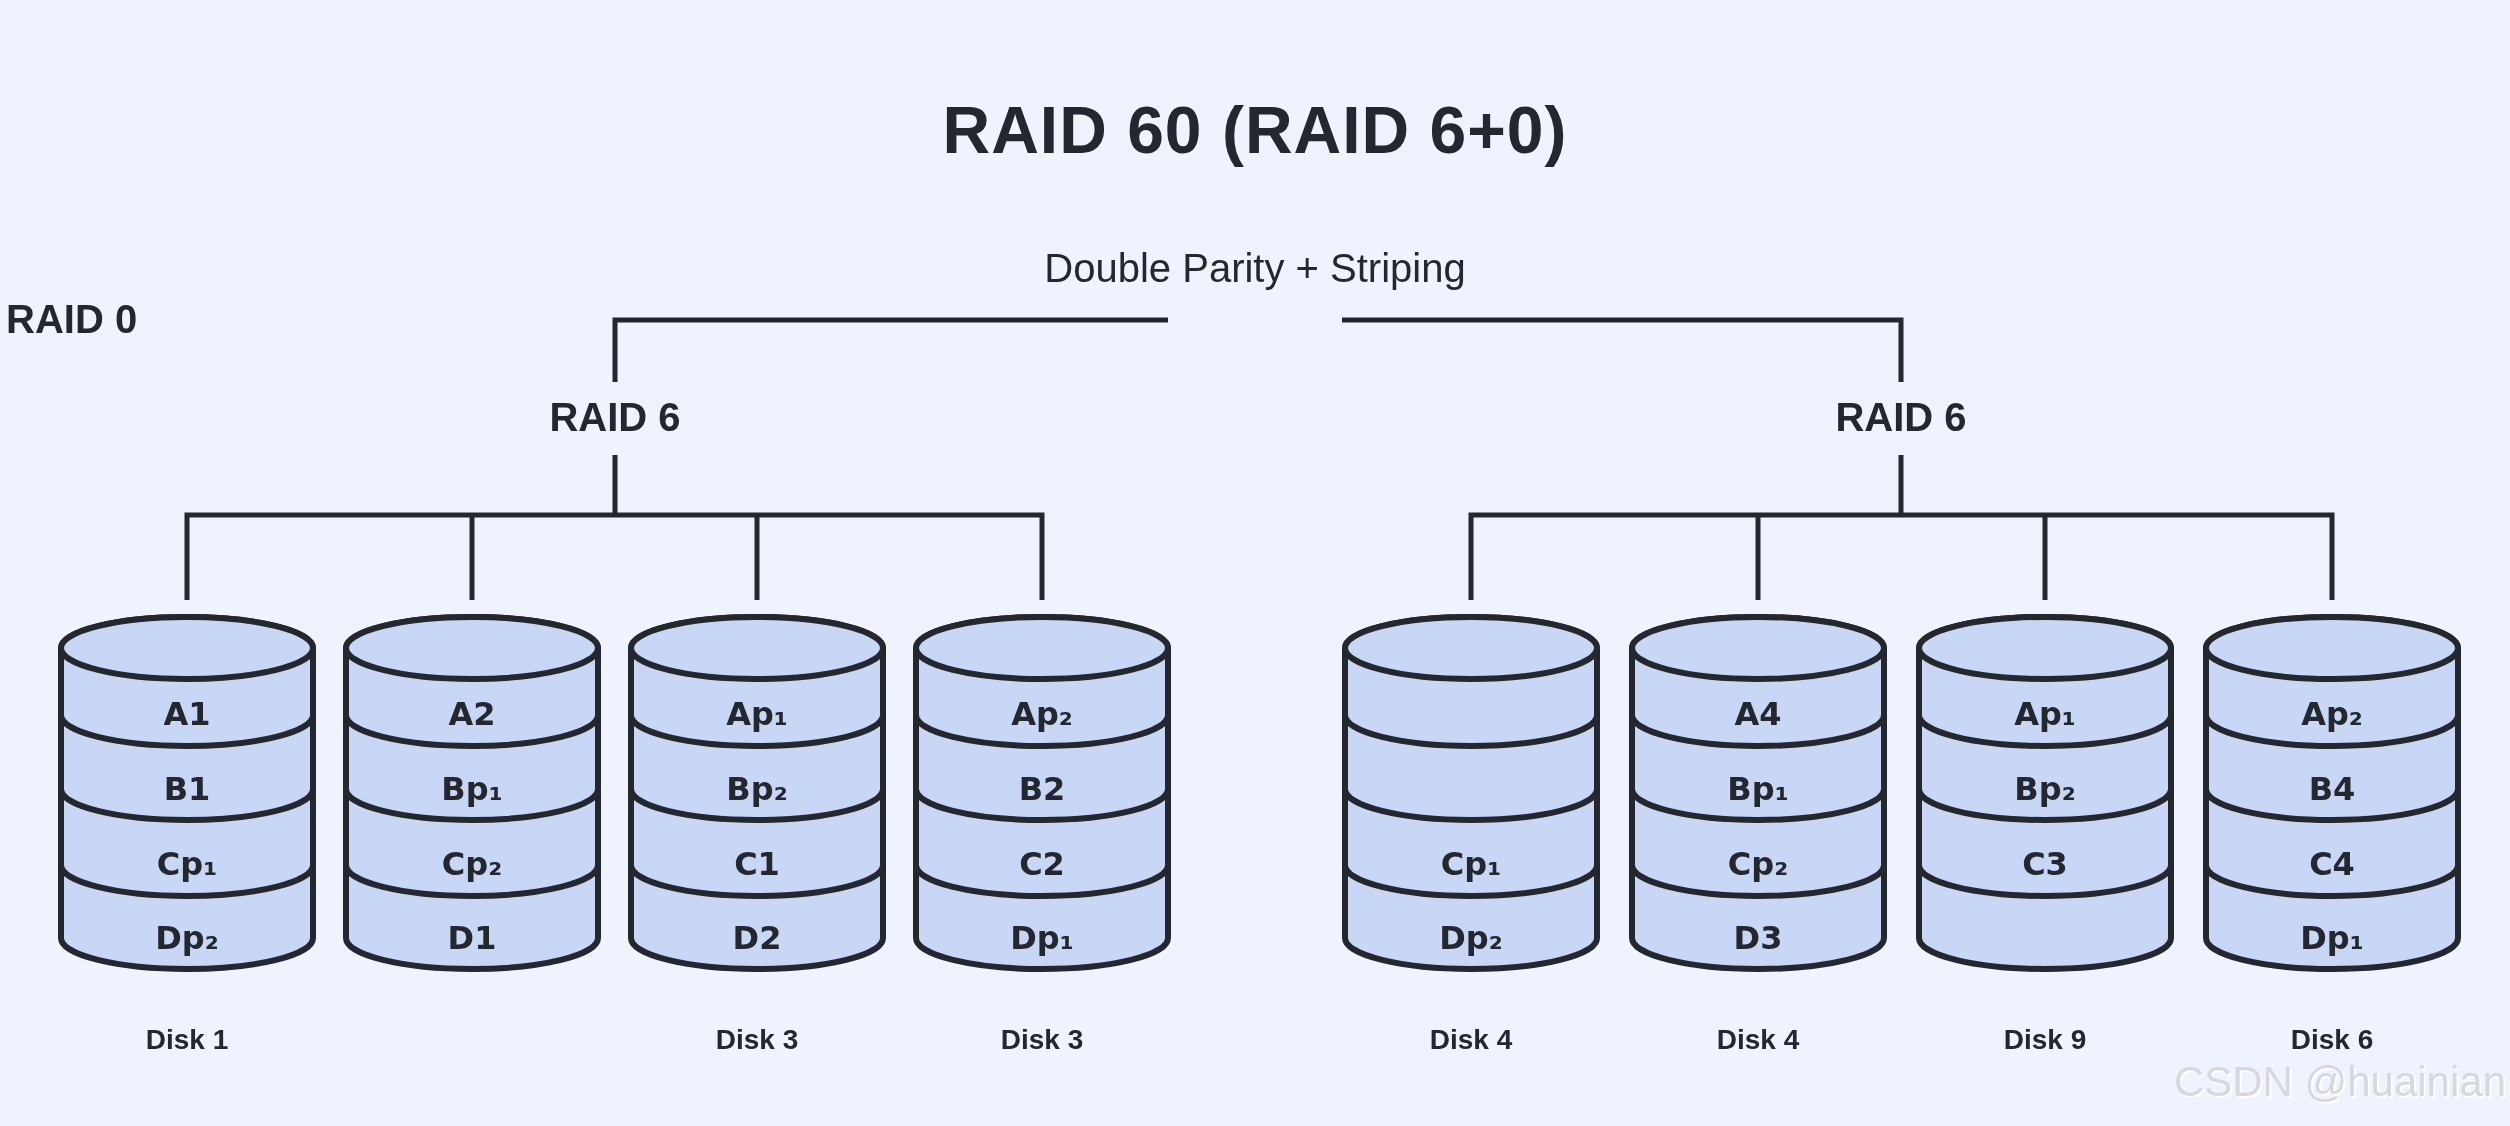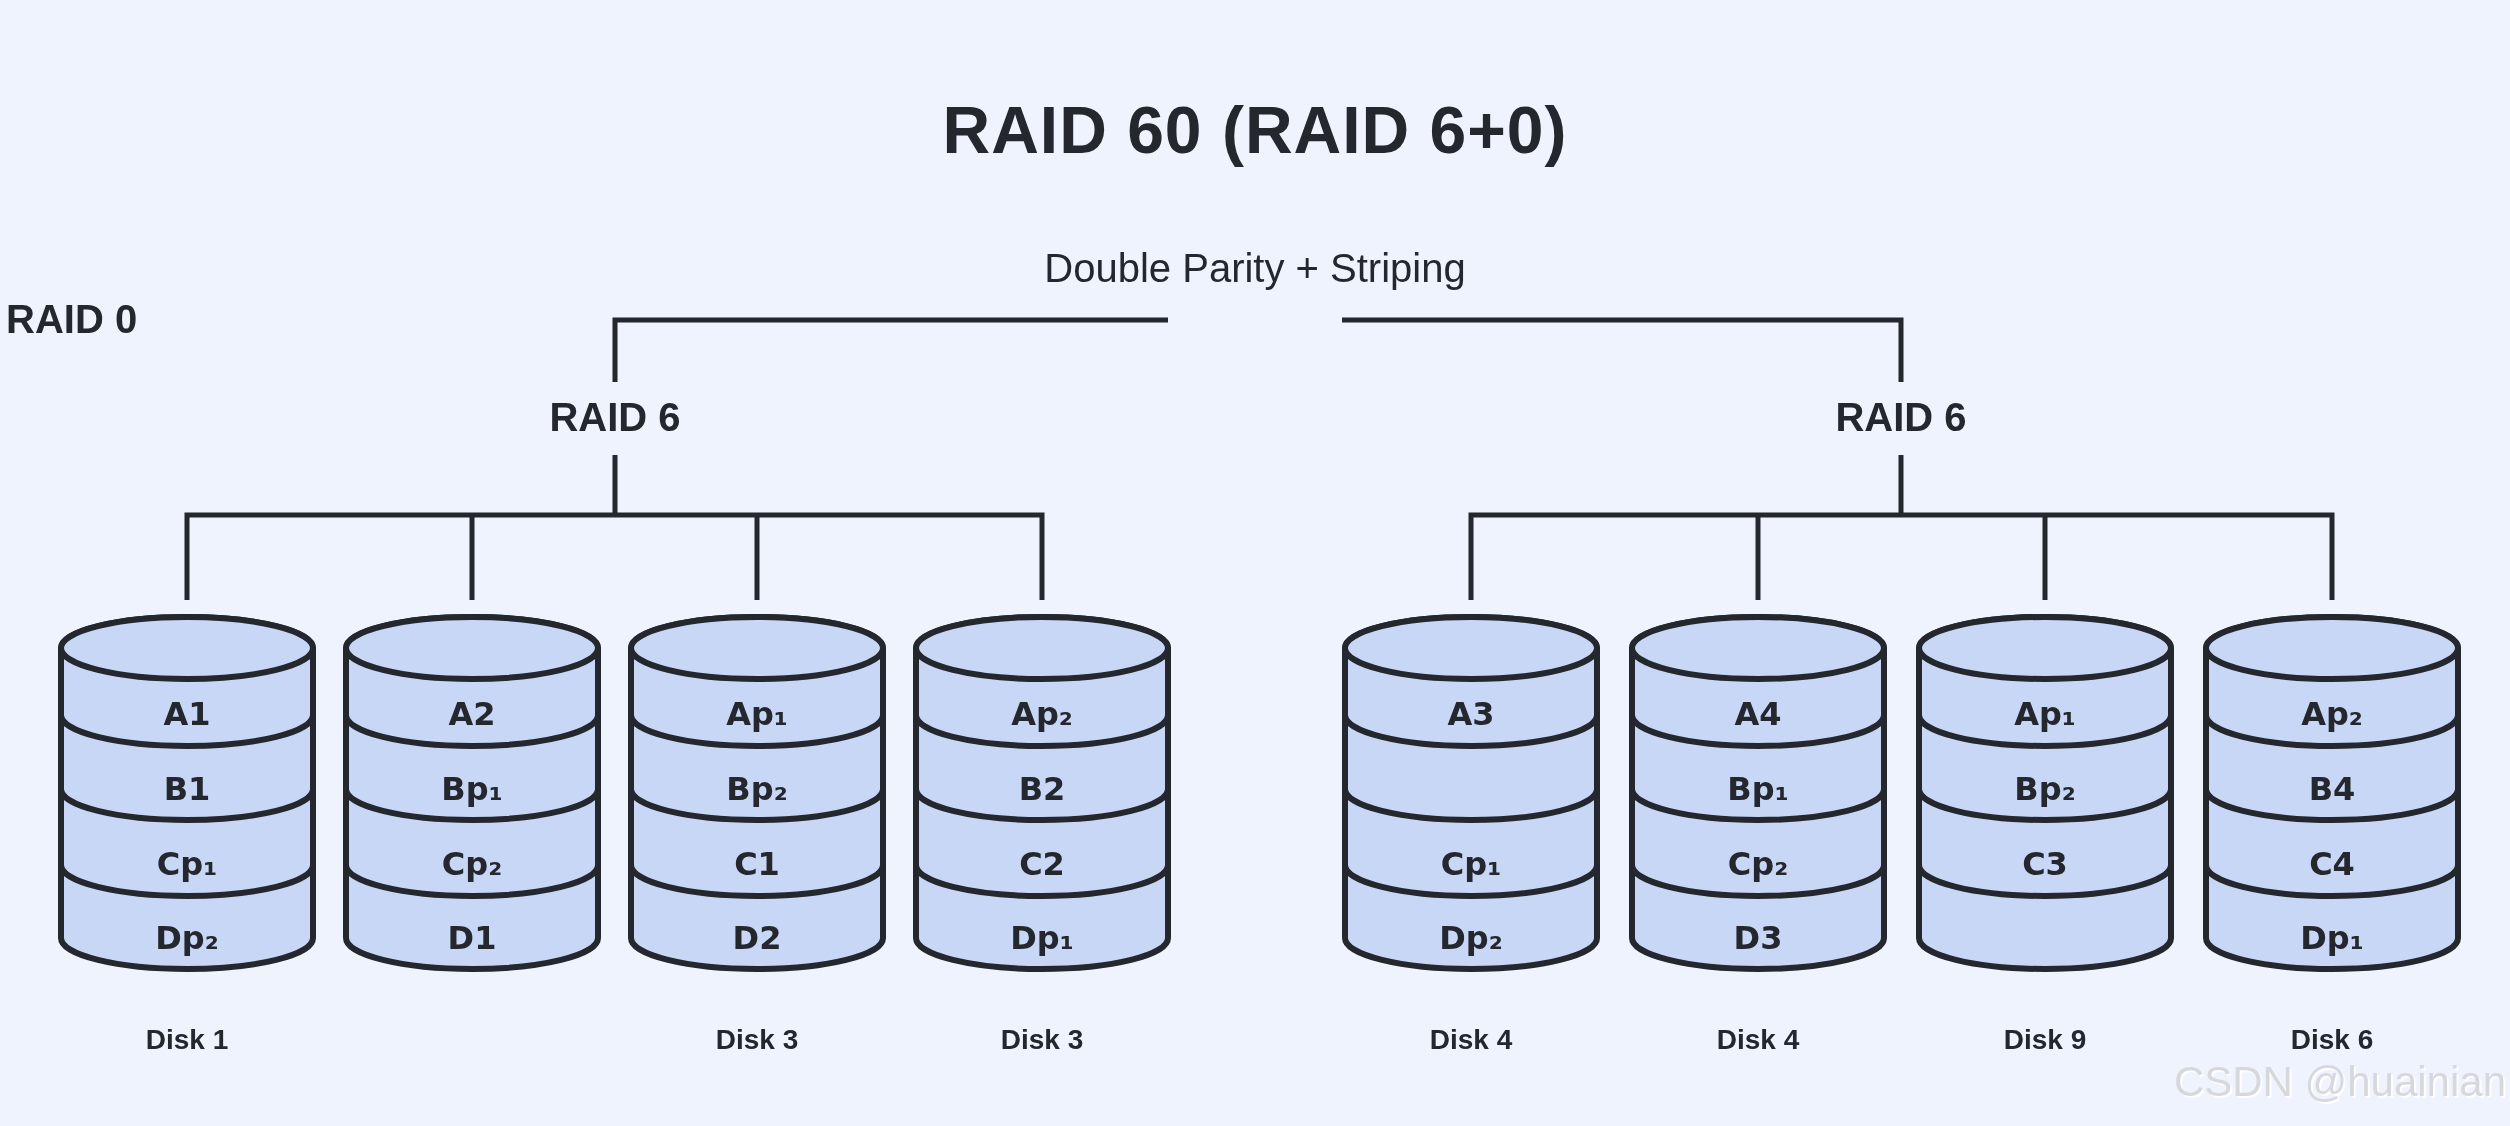--- a/index.html
+++ b/index.html
@@ -216,21 +216,20 @@
         <div class="disk-label">Disk 3</div>
       </div>
       <div class="disk" style="left: 1342px;">
         <svg class="cyl" viewBox="0 0 258 358" xmlns="http://www.w3.org/2000/svg">
           <path class="cyl-body" d="M3,34 A126,31 0 0 1 255,34 L255,324 A126,31 0 0 1 3,324 Z"></path>
           <ellipse class="cyl-top" cx="129" cy="34" rx="126" ry="31"></ellipse>
           <path class="cyl-arc" d="M3,101 A126,31 0 0 0 255,101"></path>
           <path class="cyl-arc" d="M3,175 A126,31 0 0 0 255,175"></path>
           <path class="cyl-arc" d="M3,251 A126,31 0 0 0 255,251"></path>
         </svg>
-        <div class="block block-0">A3</div>
         <div class="block block-2">Cp₁</div>
         <div class="block block-3">Dp₂</div>
         <div class="disk-label">Disk 4</div>
       </div>
       <div class="disk" style="left: 1629px;">
         <svg class="cyl" viewBox="0 0 258 358" xmlns="http://www.w3.org/2000/svg">
           <path class="cyl-body" d="M3,34 A126,31 0 0 1 255,34 L255,324 A126,31 0 0 1 3,324 Z"></path>
           <ellipse class="cyl-top" cx="129" cy="34" rx="126" ry="31"></ellipse>
           <path class="cyl-arc" d="M3,101 A126,31 0 0 0 255,101"></path>
           <path class="cyl-arc" d="M3,175 A126,31 0 0 0 255,175"></path>

